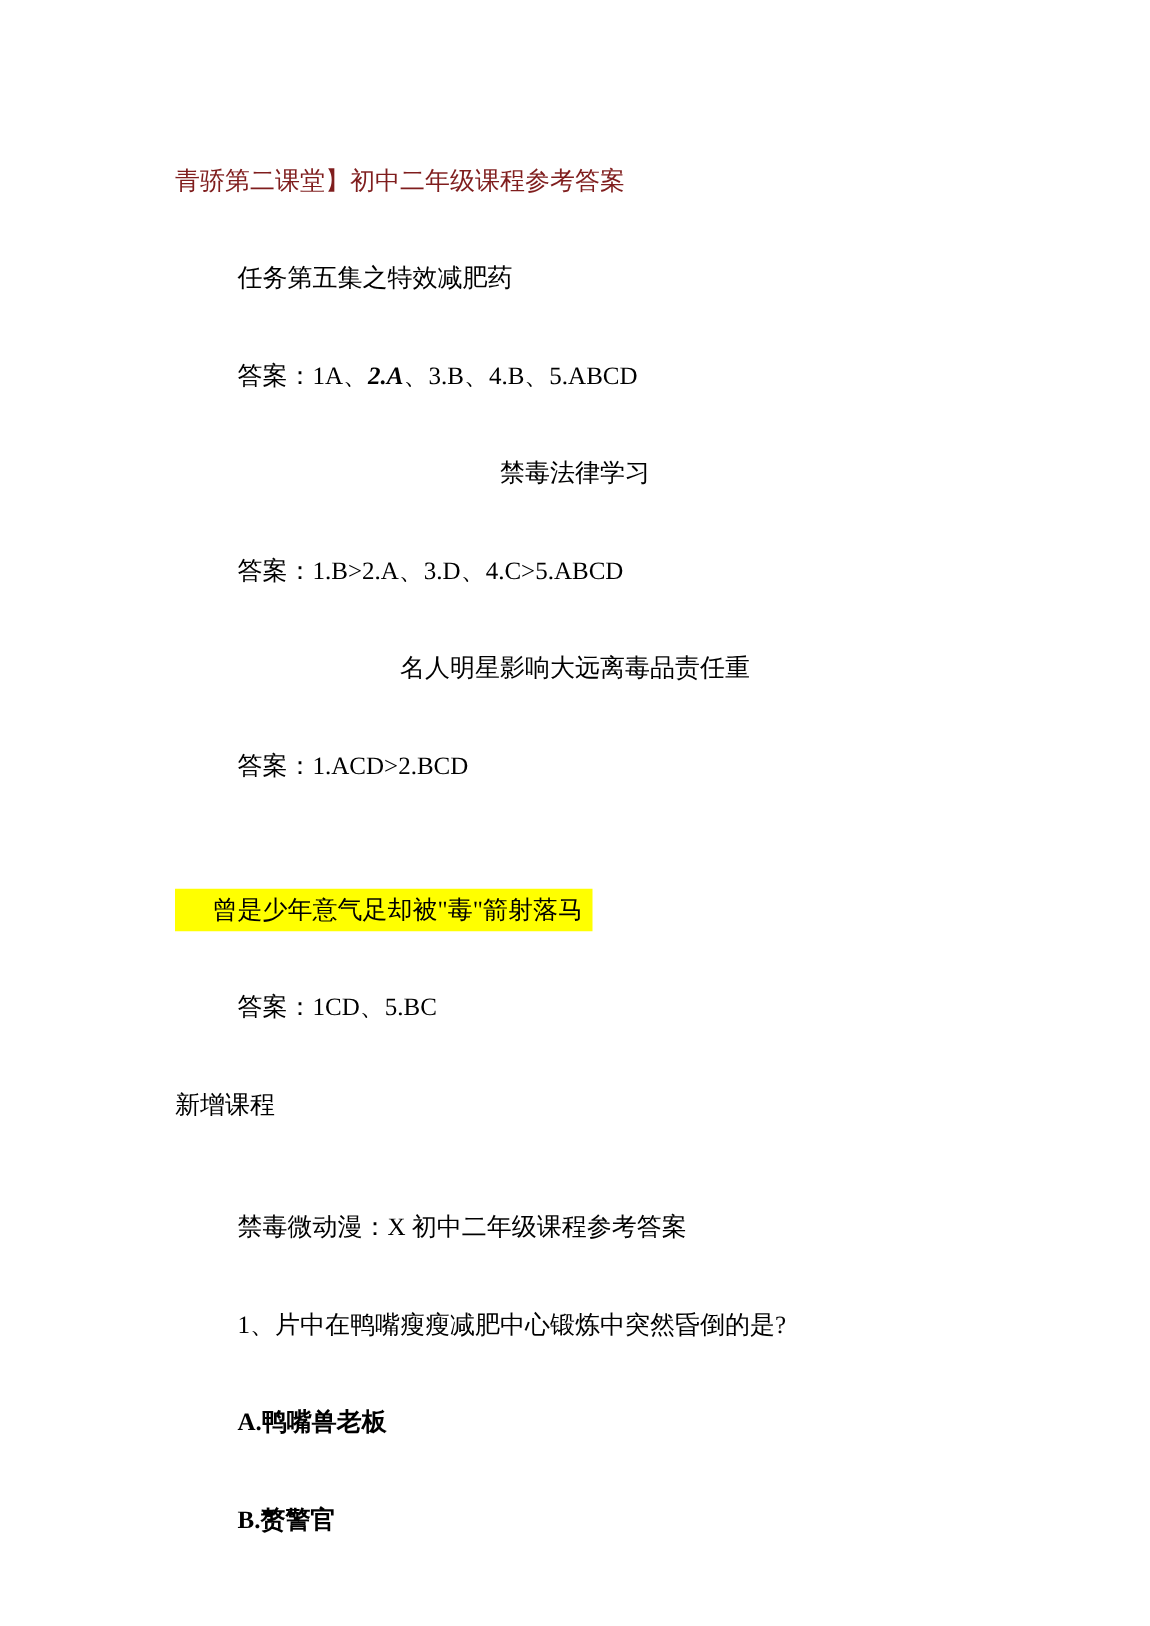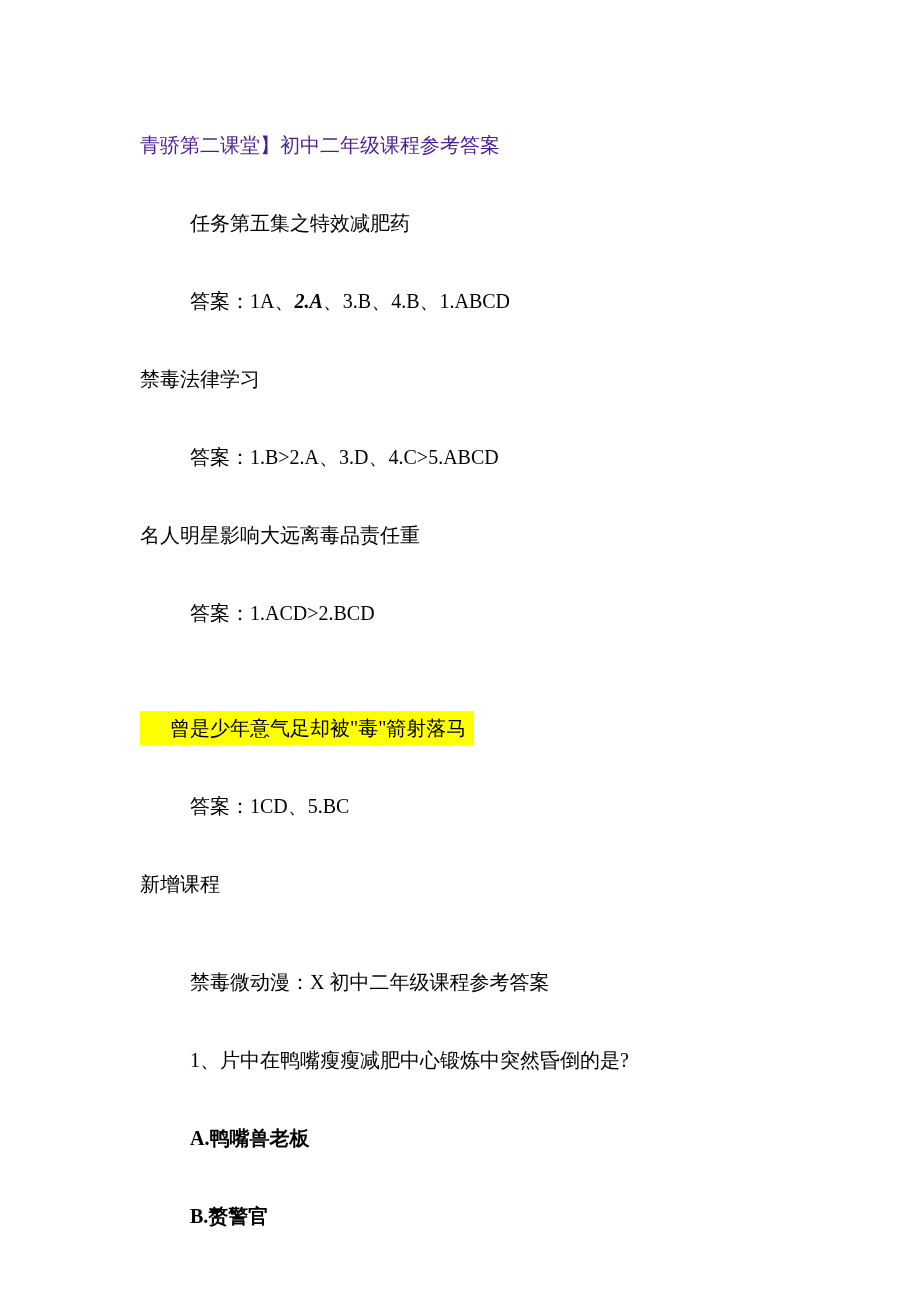--- a/index.html
+++ b/index.html
@@ -11,28 +11,29 @@
       background: #ffffff;
       font-family: "SimSun", "宋体", serif;
       width: 920px;
       height: 1301px;
       padding: 130px 140px 0 140px;
       font-size: 20px;
       line-height: 1.5;
       color: #000000;
     }
     .title {
-      color: #4c1d95;
+      color: #7f1d1d;
       margin-bottom: 48px;
     }
     .indented {
       text-indent: 2.5em;
     }
     .section-heading {
       margin-bottom: 48px;
+      text-align: center;
     }
     .answer-line {
       margin-bottom: 48px;
     }
     .italic {
       font-style: italic;
       font-weight: bold;
     }
     .highlight-block {
       background: #ffff00;
@@ -60,21 +61,21 @@
   </style>
 </head>
 <body>
 
 
 
 <div class="title">青骄第二课堂】初中二年级课程参考答案</div>
 
 <div class="block-topic indented">任务第五集之特效减肥药</div>
 <div class="answer-line indented">
-  <span>答案：</span><span>1A、</span><span class="italic">2.A</span><span>、3.B、4.B、1.ABCD</span>
+  <span>答案：</span><span>1A、</span><span class="italic">2.A</span><span>、3.B、4.B、5.ABCD</span>
 </div>
 
 <div class="section-heading">禁毒法律学习</div>
 <div class="answer-line indented">
   <span>答案：</span><span>1.B&gt;2.A、3.D、4.C&gt;5.ABCD</span>
 </div>
 
 <div class="section-heading">名人明星影响大远离毒品责任重</div>
 <div class="answer-line indented">
   <span>答案：</span><span>1.ACD&gt;2.BCD</span>

